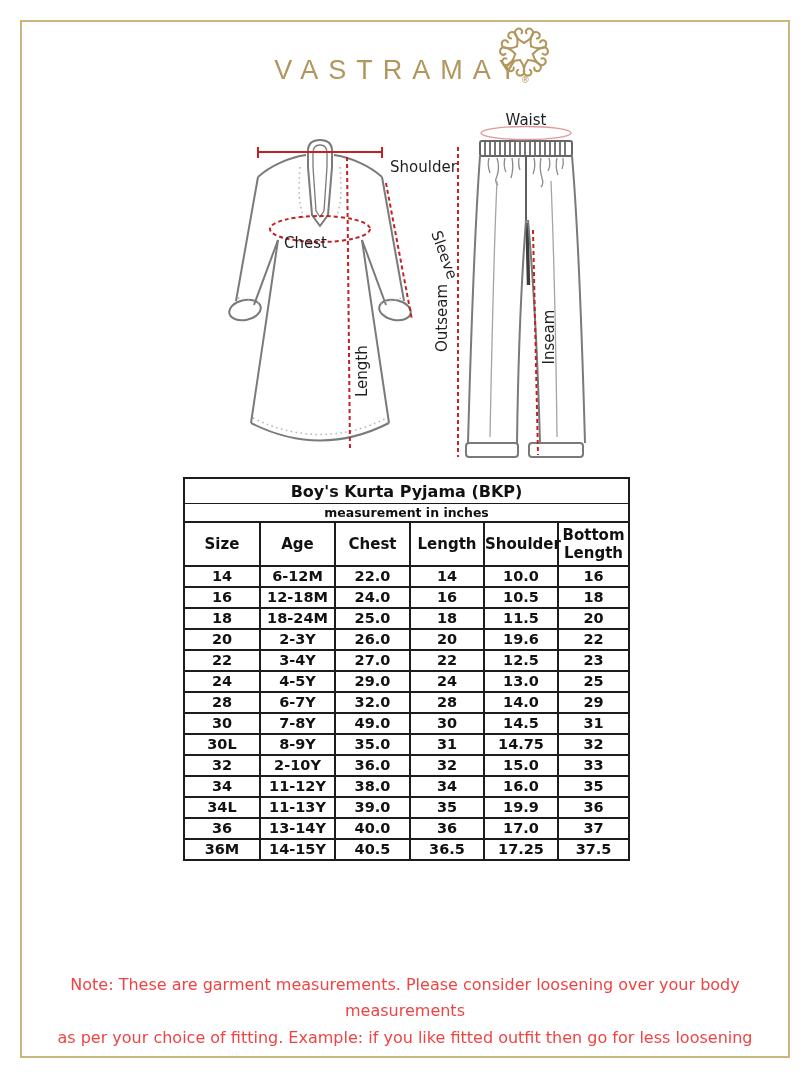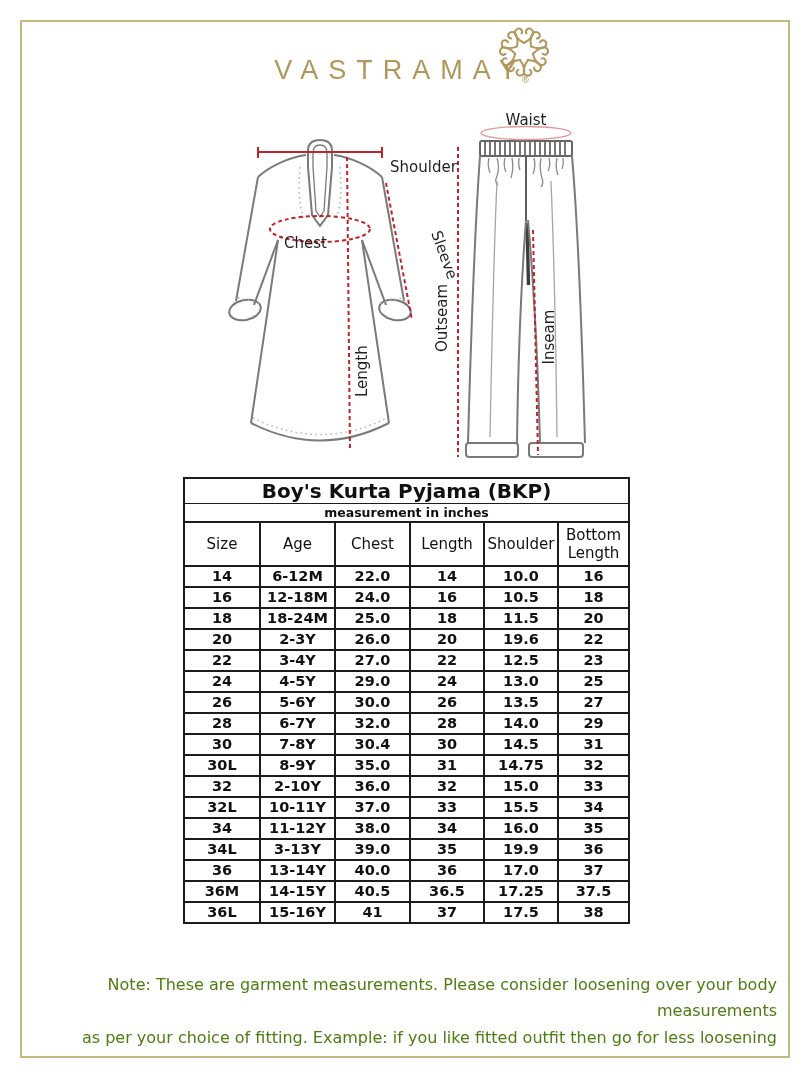--- a/index.html
+++ b/index.html
@@ -24,28 +24,28 @@
   .dlabel{font-family:"DejaVu Sans", sans-serif;font-size:15px;fill:#1f1f1f;}
   
   table.size-table{
     position:absolute;left:183px;top:477px;width:445px;
     border-collapse:collapse;table-layout:fixed;background:#fff;
   }
   .size-table td,.size-table th{
     border:2px solid #1c1c1c;text-align:center;vertical-align:middle;
     padding:0;font-family:"DejaVu Sans", sans-serif;color:#111;
   }
-  .size-table .title-cell{font-size:20px;font-weight:bold;height:24px;border-bottom-width:1px;}
+  .size-table .title-cell{font-size:16px;font-weight:bold;height:24px;border-bottom-width:1px;}
   .size-table .subtitle-cell{font-size:12.5px;font-weight:bold;height:17px;border-top-width:1px;margin-left:24px;}
-  .size-table th{font-size:15px;font-weight:normal;height:42px;line-height:1.2;}
+  .size-table th{font-size:15px;font-weight:bold;height:42px;line-height:1.2;}
   .size-table tbody td{font-size:14.5px;font-weight:bold;height:19px;line-height:1;}
   
   .note{
-    position:absolute;left:33px;top:972px;width:744px;text-align:right;
-    font-size:16px;line-height:1.65;color:#4d7c0f;
+    position:absolute;left:33px;top:972px;width:744px;text-align:center;
+    font-size:16px;line-height:1.65;color:#ef4444;
   }
   .note span{display:block;}
 </style>
 </head>
 <body>
 
 <div class="page">
 
   <div class="frame"></div>
 
@@ -224,39 +224,31 @@
         </tr>
         <tr>
           <td>24</td>
           <td>4-5Y</td>
           <td>29.0</td>
           <td>24</td>
           <td>13.0</td>
           <td>25</td>
         </tr>
         <tr>
-          <td>26</td>
-          <td>5-6Y</td>
-          <td>30.0</td>
-          <td>26</td>
-          <td>13.5</td>
-          <td>27</td>
-        </tr>
-        <tr>
           <td>28</td>
           <td>6-7Y</td>
           <td>32.0</td>
           <td>28</td>
           <td>14.0</td>
           <td>29</td>
         </tr>
         <tr>
           <td>30</td>
           <td>7-8Y</td>
-          <td>30.4</td>
+          <td>49.0</td>
           <td>30</td>
           <td>14.5</td>
           <td>31</td>
         </tr>
         <tr>
           <td>30L</td>
           <td>8-9Y</td>
           <td>35.0</td>
           <td>31</td>
           <td>14.75</td>
@@ -264,38 +256,30 @@
         </tr>
         <tr>
           <td>32</td>
           <td>2-10Y</td>
           <td>36.0</td>
           <td>32</td>
           <td>15.0</td>
           <td>33</td>
         </tr>
         <tr>
-          <td>32L</td>
-          <td>10-11Y</td>
-          <td>37.0</td>
-          <td>33</td>
-          <td>15.5</td>
-          <td>34</td>
-        </tr>
-        <tr>
           <td>34</td>
           <td>11-12Y</td>
           <td>38.0</td>
           <td>34</td>
           <td>16.0</td>
           <td>35</td>
         </tr>
         <tr>
           <td>34L</td>
-          <td>3-13Y</td>
+          <td>11-13Y</td>
           <td>39.0</td>
           <td>35</td>
           <td>19.9</td>
           <td>36</td>
         </tr>
         <tr>
           <td>36</td>
           <td>13-14Y</td>
           <td>40.0</td>
           <td>36</td>
@@ -303,28 +287,20 @@
           <td>37</td>
         </tr>
         <tr>
           <td>36M</td>
           <td>14-15Y</td>
           <td>40.5</td>
           <td>36.5</td>
           <td>17.25</td>
           <td>37.5</td>
         </tr>
-        <tr>
-          <td>36L</td>
-          <td>15-16Y</td>
-          <td>41</td>
-          <td>37</td>
-          <td>17.5</td>
-          <td>38</td>
-        </tr>
       </tbody>
   </table>
 
   <div class="note">
     <span>Note: These are garment measurements. Please consider loosening over your body measurements</span>
     <span>as per your choice of fitting. Example: if you like fitted outfit then go for less loosening</span>
   </div>
 
 </div>
 

